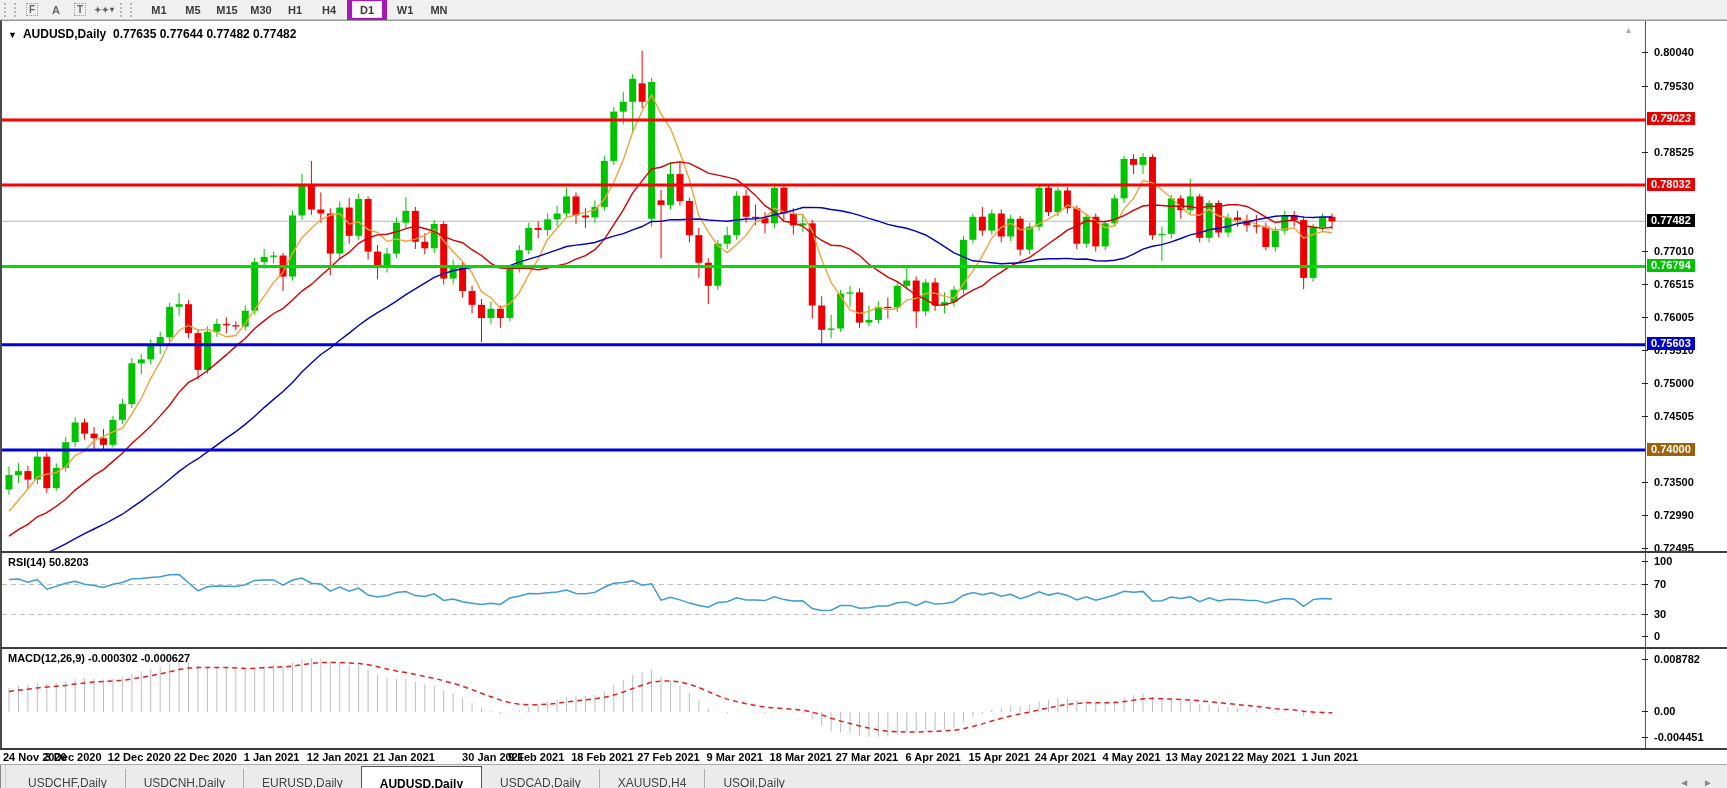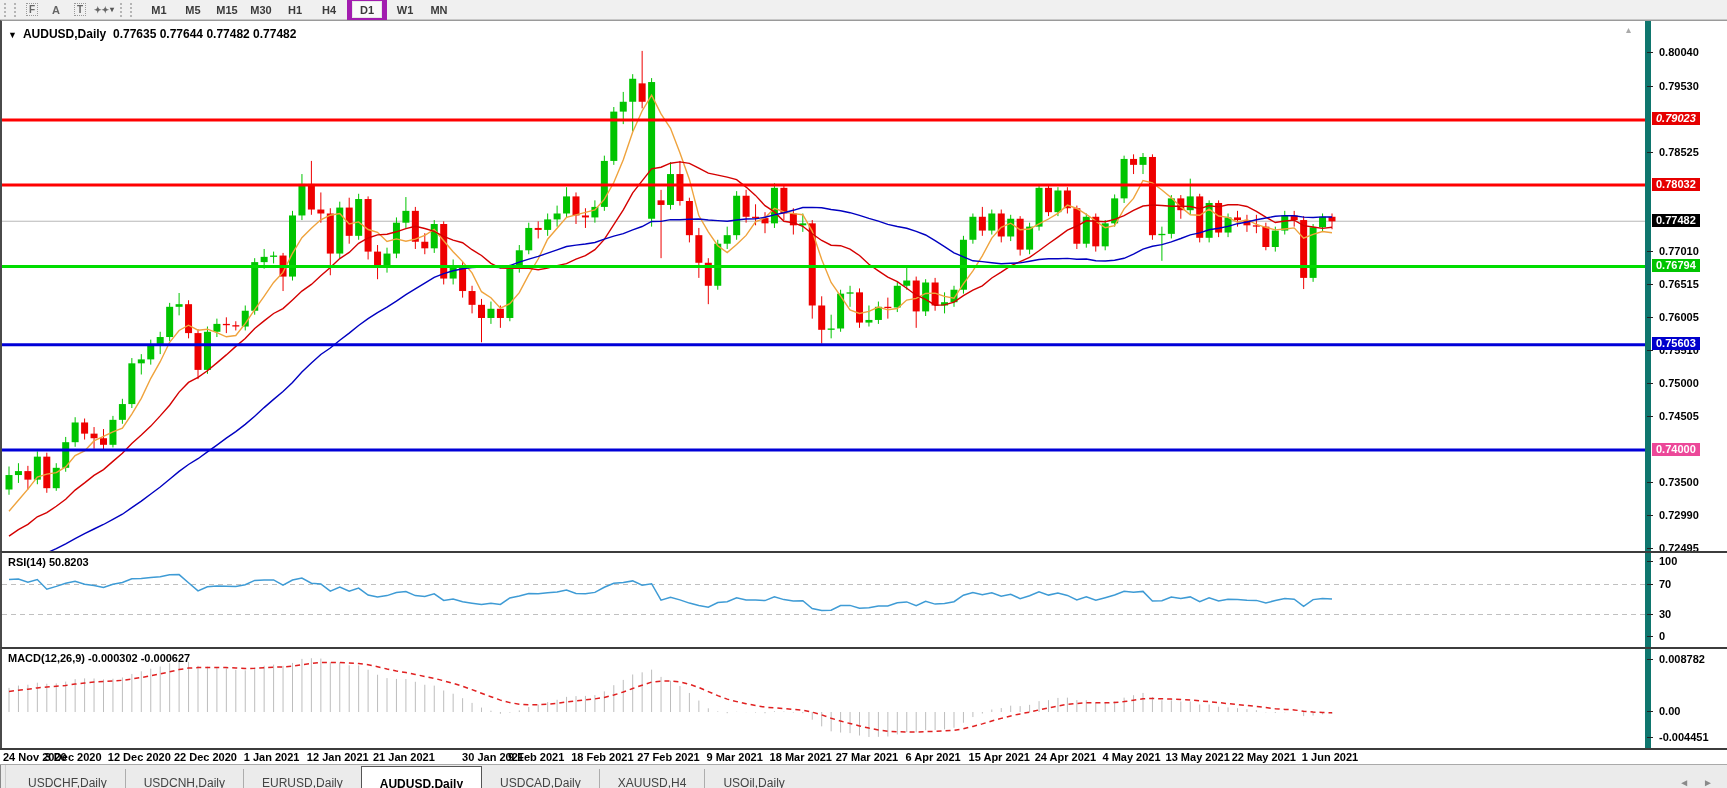--- a/index.html
+++ b/index.html
@@ -12,21 +12,21 @@
   .tb-caret{font-size:8px;color:#555;margin-left:1px;}
   .tf-group{display:flex;align-items:center;margin-left:6px;}
   .tf-btn{min-width:30px;height:17px;display:flex;align-items:center;justify-content:center;font-size:11px;font-weight:700;color:#3a3a3a;margin:0 1px;border:1px solid transparent;background:transparent;}
   .tf-btn.active{background:#fafafa;border:5px solid #a21caf;box-shadow:inset 0 0 0 1px #e8e8e8;}
   
   .panel{position:absolute;left:0;background:#fff;border-left:2px solid #4a4a4a;box-sizing:border-box;}
   #main-panel{top:20px;width:1727px;height:531px;border-top:1px solid #9a9a9a;}
   #rsi-panel{top:551px;width:1727px;height:96px;border-top:2px solid #3c3c3c;}
   #macd-panel{top:647px;width:1727px;height:101px;border-top:2px solid #3c3c3c;}
   #date-axis{position:absolute;top:748px;left:0;width:1727px;height:16px;border-top:2px solid #3c3c3c;background:#fff;box-sizing:border-box;}
-  .axis-col{position:absolute;top:0;right:0;width:82px;height:100%;border-left:6px solid #0f766e;box-sizing:border-box;background:#fff;}
+  .axis-col{position:absolute;top:0;right:0;width:82px;height:100%;border-left:1px solid #0f766e;box-sizing:border-box;background:#fff;}
   .ptick{position:absolute;left:8px;font-size:11px;font-weight:700;color:#000;white-space:nowrap;}
   .ptick:before{content:"";position:absolute;left:-12px;top:6px;width:6px;height:1px;background:#222;}
   .chip{position:absolute;left:1px;padding:0 4px 1px 4px;font-size:11px;font-weight:700;color:#fff;white-space:nowrap;}
   .chart-title{position:absolute;left:6px;top:6px;font-size:12px;font-weight:700;color:#000;z-index:5;}
   .chart-title .tri{font-size:9px;margin-right:6px;}
   .ind-label{position:absolute;left:6px;top:3px;font-size:11px;font-weight:700;color:#000;z-index:5;}
   .scroll-marker{position:absolute;top:3px;right:96px;color:#aaa;font-size:10px;z-index:4;}
   .date-label{position:absolute;top:1px;font-size:11px;font-weight:700;color:#000;white-space:nowrap;}
   
   #tabbar{position:absolute;left:0;top:764px;width:1727px;height:36px;background:#ebebeb;border-top:1px solid #aaa;display:flex;align-items:stretch;box-sizing:border-box;}
@@ -379,21 +379,21 @@
         <div class="ptick" style="top: 356.354px;">0.75000</div>
         <div class="ptick" style="top: 388.884px;">0.74505</div>
         <div class="ptick" style="top: 454.931px;">0.73500</div>
         <div class="ptick" style="top: 488.447px;">0.72990</div>
         <div class="ptick" style="top: 520.977px;">0.72495</div>
         <div class="chip" style="background: rgb(230, 0, 0); top: 91.471px; font-style: italic;">0.79023</div>
         <div class="chip" style="background: rgb(230, 0, 0); top: 156.597px;">0.78032</div>
         <div class="chip" style="background: rgb(0, 0, 0); top: 192.742px;">0.77482</div>
         <div class="chip" style="background: rgb(0, 196, 0); top: 237.956px;">0.76794</div>
         <div class="chip" style="background: rgb(0, 0, 204); top: 316.226px;">0.75603</div>
-        <div class="chip" style="background: #ec4899; top: 421.572px;">0.74000</div>
+        <div class="chip" style="background: #a16207; top: 421.572px;">0.74000</div>
       </div>
   </div>
 
   <div class="panel" id="rsi-panel">
     <div class="ind-label">RSI(14) 50.8203</div>
     <svg id="rsi-svg" width="1645" height="96">
         <line x1="0" y1="31.5" x2="1645" y2="31.5" stroke="#c0c0c0" stroke-width="1" stroke-dasharray="5 4"></line>
         <line x1="0" y1="61.5" x2="1645" y2="61.5" stroke="#c0c0c0" stroke-width="1" stroke-dasharray="5 4"></line>
         <path d="M7.0 26.5 L16.4 26.1 L25.9 29.3 L35.3 26.5 L44.8 36.2 L54.3 33.4 L63.7 30.3 L73.1 28.3 L82.6 31.3 L92.0 32.6 L101.5 34.4 L110.9 31.2 L120.4 29.5 L129.8 25.8 L139.3 25.5 L148.8 24.4 L158.2 23.8 L167.6 21.8 L177.1 21.6 L186.5 29.7 L196.0 37.9 L205.4 33.7 L214.9 33.0 L224.3 33.2 L233.8 33.5 L243.2 31.8 L252.7 27.4 L262.1 27.0 L271.6 26.9 L281.0 32.1 L290.5 27.0 L299.9 25.0 L309.4 30.2 L318.8 31.0 L328.3 38.2 L337.8 34.0 L347.2 38.3 L356.6 35.1 L366.1 42.1 L375.5 44.0 L385.0 42.6 L394.4 39.6 L403.9 38.6 L413.3 42.6 L422.8 43.5 L432.2 40.9 L441.7 47.4 L451.1 46.1 L460.6 48.8 L470.0 50.2 L479.5 51.6 L488.9 50.3 L498.4 51.4 L507.8 45.0 L517.3 42.9 L526.8 40.5 L536.2 40.8 L545.6 39.7 L555.1 39.0 L564.5 37.1 L574.0 40.4 L583.4 40.8 L592.9 39.4 L602.3 34.3 L611.8 30.2 L621.3 29.5 L630.7 27.9 L640.1 32.2 L649.6 30.7 L659.0 47.2 L668.5 44.2 L677.9 46.9 L687.4 50.1 L696.8 52.4 L706.3 54.2 L715.8 49.6 L725.2 48.7 L734.6 44.8 L744.1 46.9 L753.5 47.0 L763.0 47.6 L772.4 43.8 L781.9 46.6 L791.3 47.9 L800.8 47.7 L810.2 55.5 L819.7 57.4 L829.1 57.2 L838.6 52.6 L848.0 52.4 L857.5 55.2 L866.9 54.8 L876.4 52.9 L885.8 52.9 L895.3 49.7 L904.7 48.9 L914.2 52.7 L923.6 48.4 L933.1 51.1 L942.5 50.6 L952.0 48.7 L961.4 42.2 L970.9 39.6 L980.3 41.7 L989.8 39.8 L999.2 43.3 L1008.7 41.2 L1018.1 45.6 L1027.6 42.8 L1037.0 38.7 L1046.5 42.1 L1055.9 39.9 L1065.4 42.4 L1074.8 46.9 L1084.3 43.8 L1093.8 47.3 L1103.2 44.7 L1112.6 42.0 L1122.1 38.3 L1131.5 39.2 L1141.0 38.4 L1150.4 48.0 L1159.9 47.8 L1169.3 44.0 L1178.8 45.4 L1188.3 43.9 L1197.7 48.6 L1207.1 44.8 L1216.6 47.9 L1226.0 46.3 L1235.5 46.6 L1244.9 47.2 L1254.4 47.4 L1263.8 49.9 L1273.3 47.6 L1282.8 45.5 L1292.2 46.2 L1301.6 53.4 L1311.1 46.6 L1320.5 45.4 L1330.0 46.0 " fill="none" stroke="#3e9bd5" stroke-width="1.5"></path>
       </svg>

